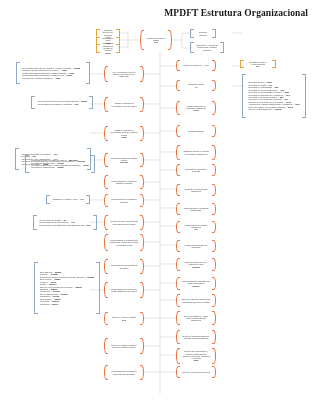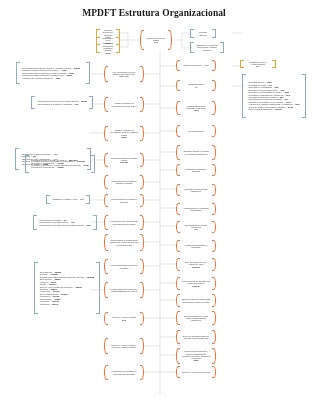--- a/index.html
+++ b/index.html
@@ -19,21 +19,21 @@
     position: absolute;
     inset: 0;
   }
 
   
   .chart-title {
     position: absolute;
     left: 0;
     right: 0;
     top: 8px;
-    text-align: center;
+    text-align: right;
     font-family: "Liberation Serif", serif;
     font-size: 9.5px;
     font-weight: 700;
     color: #1a1a1a;
     letter-spacing: 0.1px;
   }
 
   
   #wires {
     position: absolute;

